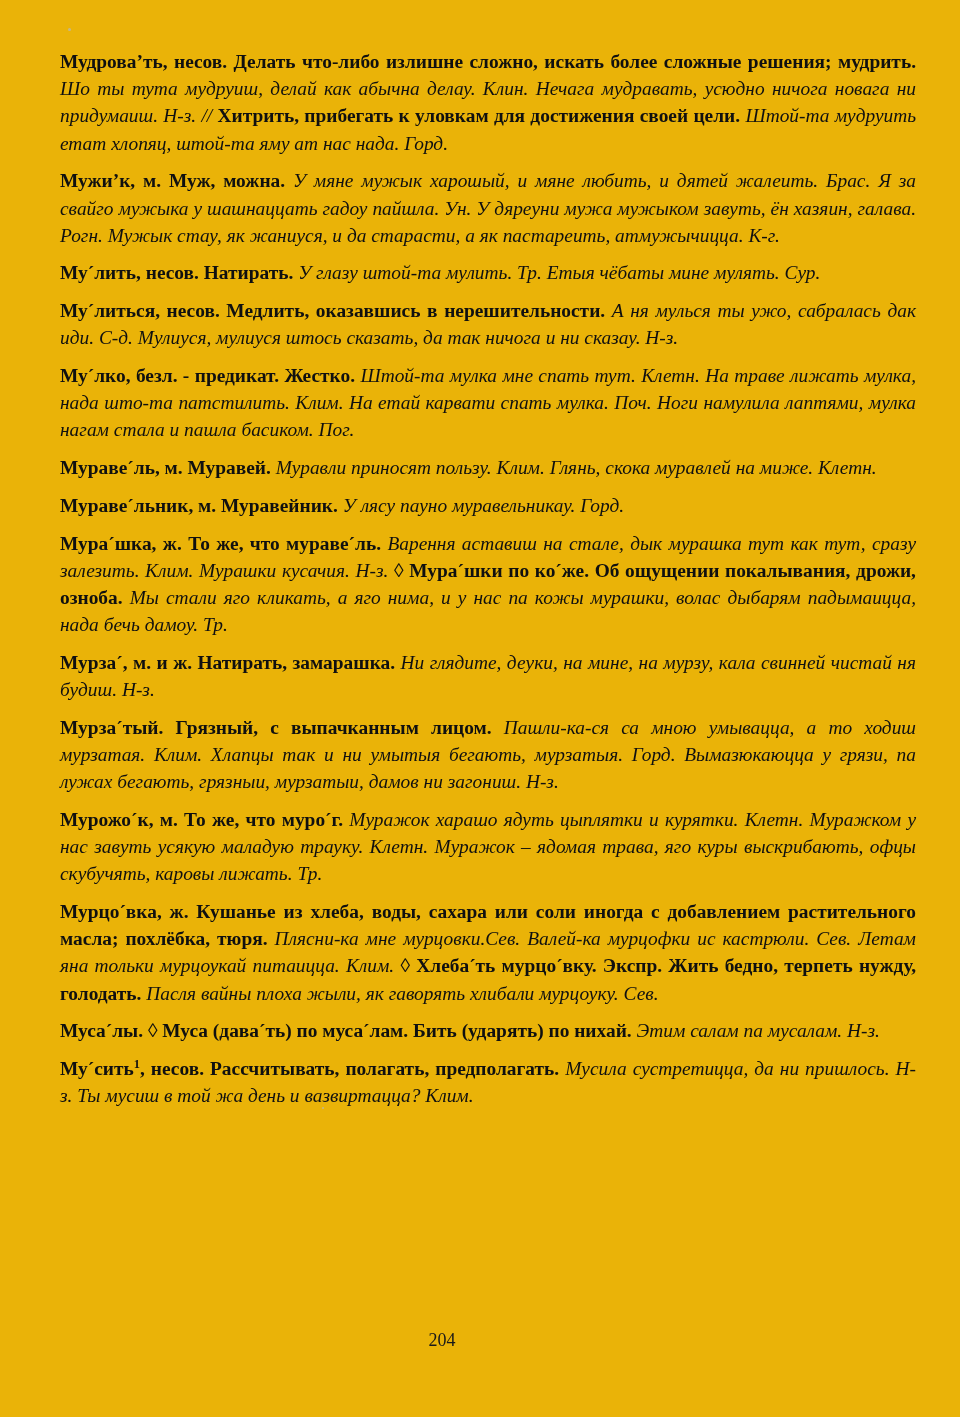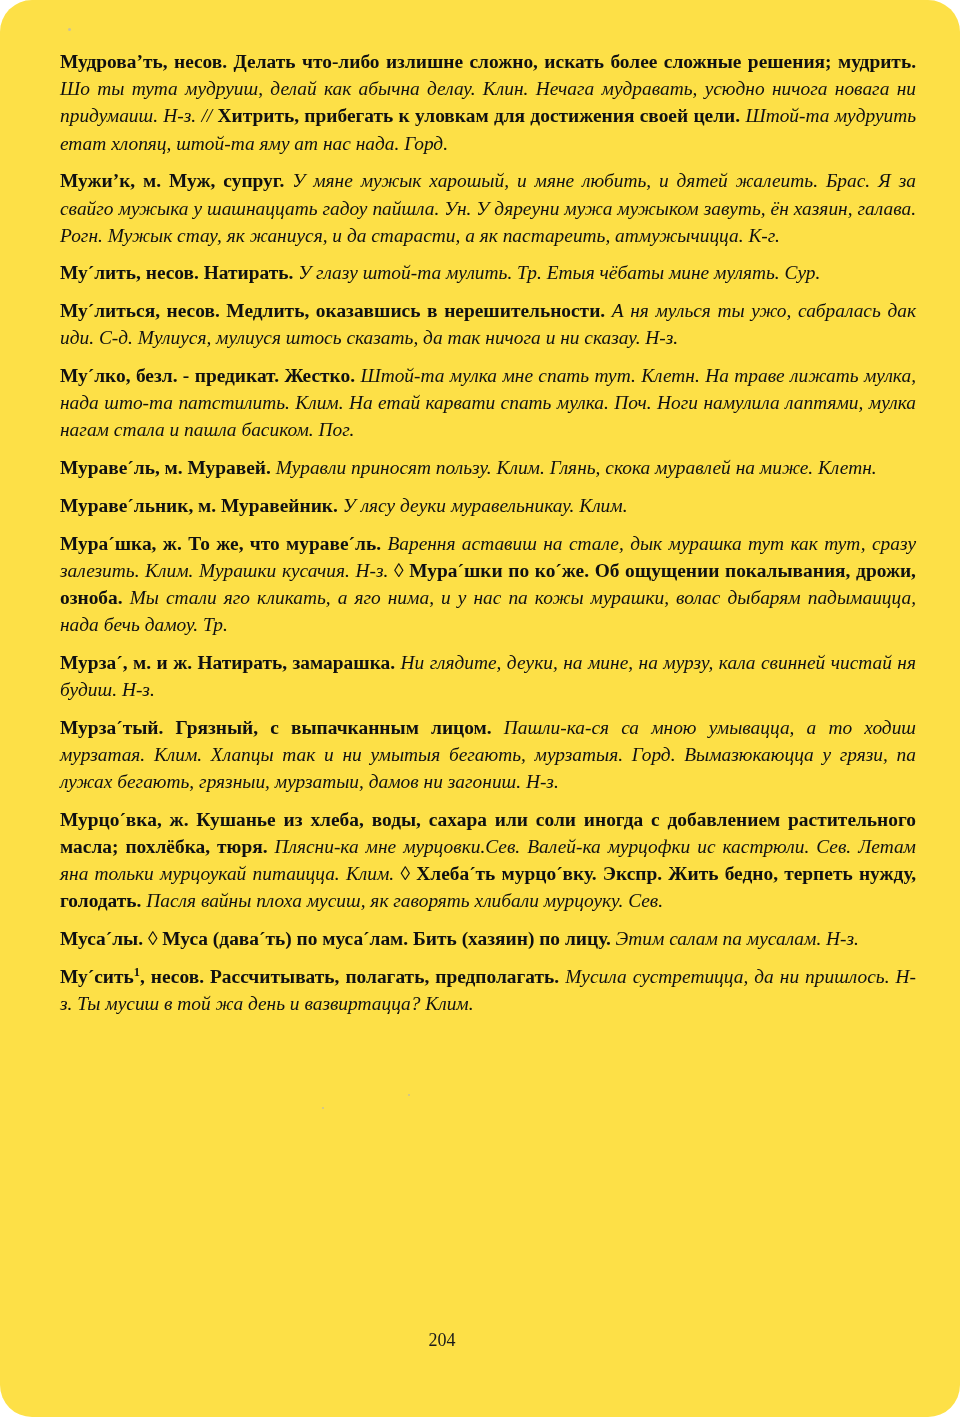--- a/index.html
+++ b/index.html
@@ -4,24 +4,23 @@
 <style>
   html, body {
     margin: 0;
     padding: 0;
     background: #ffffff;
   }
   .page {
     position: relative;
     width: 960px;
     height: 1417px;
-    background: #fde047;
+    background: #eab308;
     box-sizing: border-box;
     overflow: hidden;
-    border-radius: 32px;
   }
   .scan-speck {
     position: absolute;
     width: 3px;
     height: 3px;
     background: #b8b8b4;
     border-radius: 50%;
     opacity: .75;
   }
   .speck-a { left: 68px;  top: 28px; }
@@ -96,21 +95,21 @@
       <span class="hw">Мудрова’ть, несов.</span>
       <span class="gloss">Делать что-либо излишне сложно, искать более сложные решения; мудрить.</span>
       <span class="ex">Шо ты тута мудруиш, делай как абычна делау. Клин. Нечага мудравать, усюдно ничога новага ни придумаиш. Н-з.</span>
       <span class="sep">//</span>
       <span class="gloss">Хитрить, прибегать к уловкам для достижения своей цели.</span>
       <span class="ex">Штой-та мудруить етат хлопяц, штой-та яму ат нас нада. Горд.</span>
     </p>
 
     <p class="entry">
       <span class="hw">Мужи’к, м.</span>
-      <span class="gloss">Муж, супруг.</span>
+      <span class="gloss">Муж, можна.</span>
       <span class="ex">У мяне мужык харошый, и мяне любить, и дятей жалеить. Брас. Я за свайго мужыка у шашнаццать гадоу пайшла. Ун. У дяреуни мужа мужыком завуть, ён хазяин, галава. Рогн. Мужык стау, як жаниуся, и да старасти, а як пастареить, атмужычицца. К-г.</span>
     </p>
 
     <p class="entry">
       <span class="hw">Му´лить, несов.</span>
       <span class="gloss">Натирать.</span>
       <span class="ex">У глазу штой-та мулить. Тр. Етыя чёбаты мине мулять. Сур.</span>
     </p>
 
     <p class="entry">
@@ -127,21 +126,21 @@
 
     <p class="entry">
       <span class="hw">Мураве´ль, м.</span>
       <span class="gloss">Муравей.</span>
       <span class="ex">Муравли приносят пользу. Клим. Глянь, скока муравлей на миже. Клетн.</span>
     </p>
 
     <p class="entry">
       <span class="hw">Мураве´льник, м.</span>
       <span class="gloss">Муравейник.</span>
-      <span class="ex">У лясу деуки муравельникау. Клим.</span>
+      <span class="ex">У лясу пауно муравельникау. Горд.</span>
     </p>
 
     <p class="entry">
       <span class="hw">Мура´шка, ж.</span>
       <span class="gloss">То же, что мураве´ль.</span>
       <span class="ex">Варення аставиш на стале, дык мурашка тут как тут, сразу залезить. Клим. Мурашки кусачия. Н-з.</span>
       <span class="diamond">◊</span>
       <span class="idiom-hw">Мура´шки по ко´же.</span>
       <span class="idiom-gloss">Об ощущении покалывания, дрожи, озноба.</span>
       <span class="ex">Мы стали яго кликать, а яго нима, и у нас па кожы мурашки, волас дыбарям падымаицца, нада бечь дамоу. Тр.</span>
@@ -153,37 +152,42 @@
       <span class="ex">Ни глядите, деуки, на мине, на мурзу, кала свинней чистай ня будиш. Н-з.</span>
     </p>
 
     <p class="entry">
       <span class="hw">Мурза´тый.</span>
       <span class="gloss">Грязный, с выпачканным лицом.</span>
       <span class="ex">Пашли-ка-ся  са мною умывацца, а то ходиш мурзатая. Клим. Хлапцы так и ни умытыя бегають, мурзатыя. Горд. Вымазюкаюцца у грязи, па лужах бегають, грязныи, мурзатыи, дамов ни загониш. Н-з.</span>
     </p>
 
 
+    <p class="entry">
+      <span class="hw">Мурожо´к, м.</span>
+      <span class="gloss">То же, что муро´г.</span>
+      <span class="ex">Муражок харашо ядуть цыплятки и курятки. Клетн. Муражком у нас завуть усякую маладую трауку. Клетн. Муражок – ядомая трава, яго куры выскрибають, офцы скубучять, каровы лижать. Тр.</span>
+    </p>
 
     <p class="entry">
       <span class="hw">Мурцо´вка, ж.</span>
       <span class="gloss">Кушанье из хлеба, воды, сахара или соли иногда с добавлением растительного масла; похлёбка, тюря.</span>
       <span class="ex">Плясни-ка мне мурцовки.Сев. Валей-ка мурцофки ис кастрюли. Сев. Летам яна тольки мурцоукай питаицца. Клим.</span>
       <span class="diamond">◊</span>
       <span class="idiom-hw">Хлеба´ть мурцо´вку.</span>
       <span class="label-b">Экспр.</span>
       <span class="idiom-gloss">Жить бедно, терпеть нужду, голодать.</span>
-      <span class="ex">Пасля вайны плоха мусиш, як гаворять хлибали мурцоуку. Сев.</span>
+      <span class="ex">Пасля вайны плоха жыли, як гаворять хлибали мурцоуку. Сев.</span>
     </p>
 
     <p class="entry">
       <span class="hw">Муса´лы.</span>
       <span class="diamond">◊</span>
       <span class="idiom-hw">Муса (дава´ть) по муса´лам.</span>
-      <span class="idiom-gloss">Бить (хазяин) по лицу.</span>
+      <span class="idiom-gloss">Бить (ударять) по нихай.</span>
       <span class="ex">Этим салам па мусалам. Н-з.</span>
     </p>
 
     <p class="entry">
       <span class="hw">Му´сить</span><sup class="hw">1</sup><span class="hw">, несов.</span>
       <span class="gloss">Рассчитывать, полагать, предполагать.</span>
       <span class="ex">Мусила сустретицца, да ни пришлось. Н-з. Ты мусиш в той жа день и вазвиртацца? Клим.</span>
     </p>
 
   </div>

